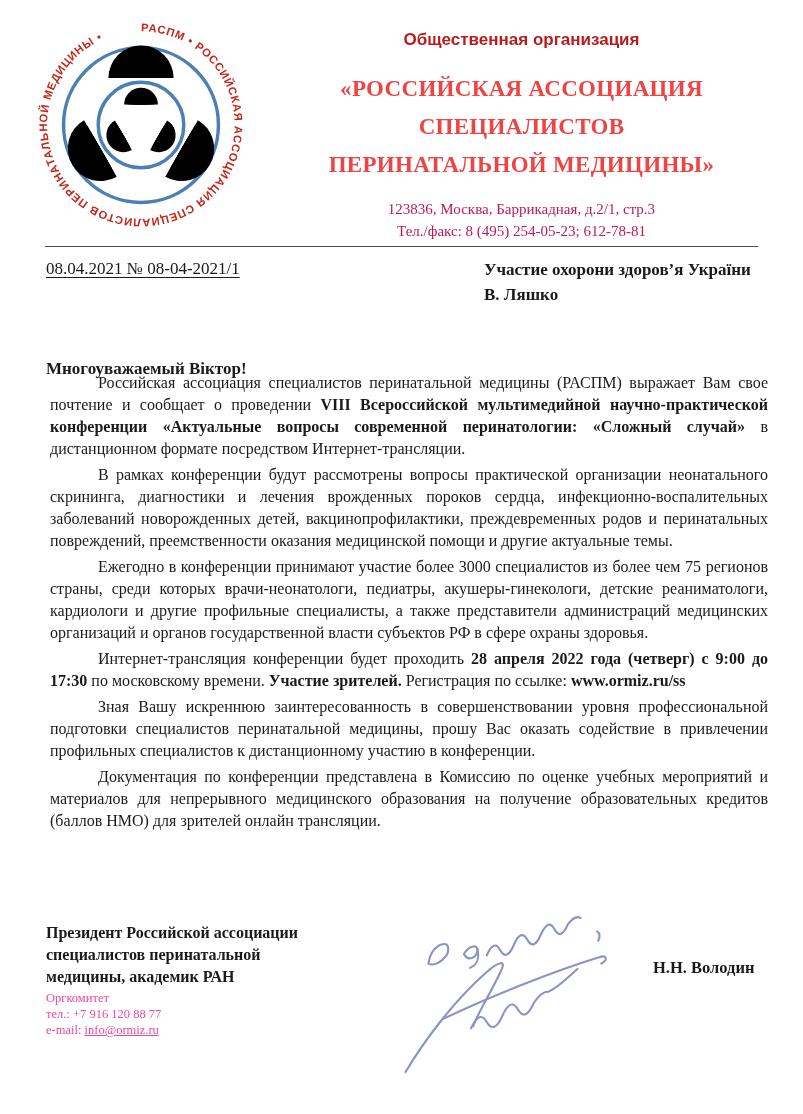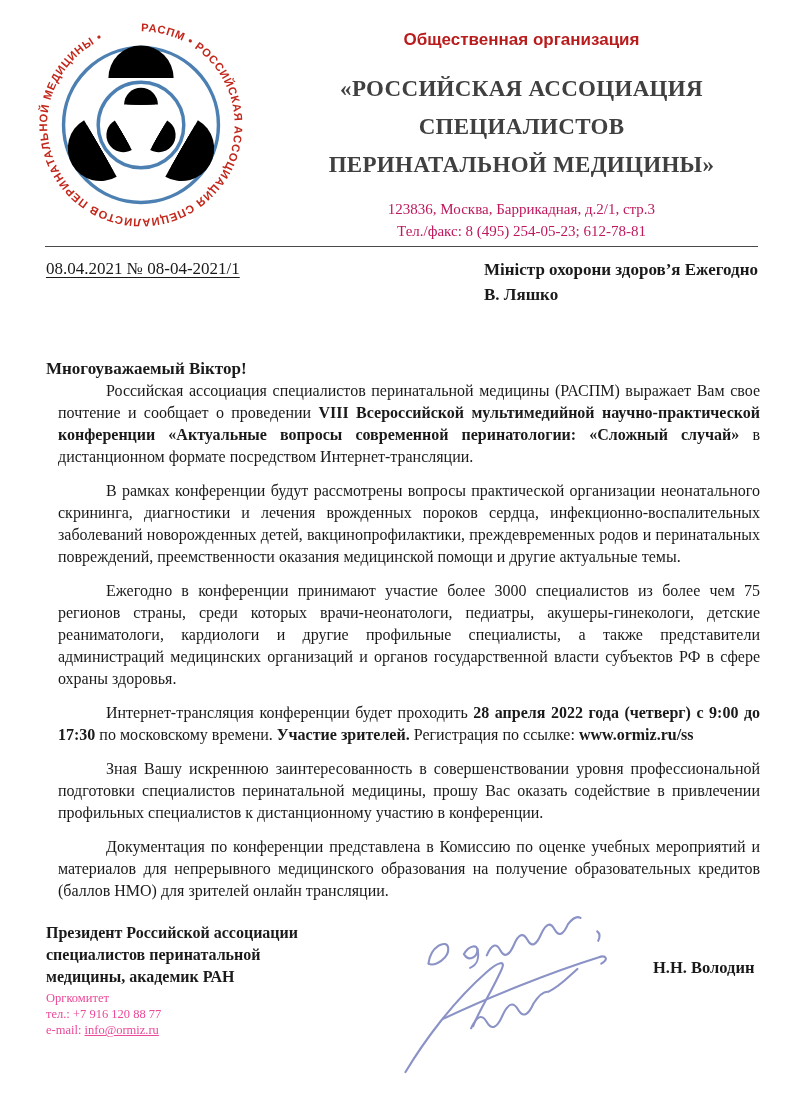--- a/index.html
+++ b/index.html
@@ -5,30 +5,30 @@
   html,body{margin:0;padding:0;background:#fff;}
   .page{
     position:relative;width:803px;height:1114px;background:#ffffff;
     font-family:"Liberation Serif","DejaVu Serif",serif;color:#1a1a1a;overflow:hidden;
   }
   .b{font-weight:bold;}
   
   .logo{position:absolute;left:34px;top:18px;width:214px;height:214px;}
   .head-right{position:absolute;left:300px;top:30px;width:443px;text-align:center;}
   .org-type{font-family:"Liberation Sans","DejaVu Sans",sans-serif;font-weight:bold;font-size:17px;color:#b91c1c;}
-  .org-name{margin-top:20px;color:#404040;font-weight:bold;font-size:23px;line-height:38px;letter-spacing:.3px;}
+  .org-name{margin-top:20px;color:#ef4444;font-weight:bold;font-size:23px;line-height:38px;letter-spacing:.3px;}
   .head-address{margin-top:14px;font-family:Liberation Serif, serif;font-size:15px;line-height:22px;color:#be185d;}
   .rule{position:absolute;left:45px;top:246px;width:713px;border-top:1.6px solid #4a4a4a;}
   
   .ref-date{position:absolute;left:46px;top:259px;font-size:17px;text-decoration:underline;text-underline-offset:3px;}
   .addressee{position:absolute;left:484px;top:257px;width:312px;font-weight:bold;font-size:17px;line-height:25px;}
   
   .salutation{position:absolute;left:46px;top:327px;width:726px;text-align:left;font-weight:bold;font-size:17px;margin-top:32px;}
   .letter-body{position:absolute;left:46px;top:368px;width:726px;font-size:16px;line-height:22px;text-align:justify;}
-  .letter-body p{margin:12px;text-indent:48px;}
+  .letter-body p{margin:4px;text-indent:48px;}
   
   .sig-title{position:absolute;left:46px;top:922px;width:320px;font-weight:bold;font-size:16px;line-height:22px;}
   .sig-contacts{position:absolute;left:46px;top:990px;width:260px;font-size:12.5px;line-height:16px;color:#ec4899;}
   .sig-contacts .email{text-decoration:underline;}
   .signer{position:absolute;left:653px;top:958px;font-weight:bold;font-size:16.5px;}
   .sig-ink{position:absolute;left:393px;top:916px;width:250px;height:160px;}
   .sig-ink path{stroke:#8a92c6;stroke-width:2;fill:none;stroke-linecap:round;stroke-linejoin:round;}
   
   .logo .ring{stroke:#4d80b2;stroke-width:3.4;fill:none;}
   .logo .ringtext{fill:#c3271b;font-family:"Liberation Sans","DejaVu Sans",sans-serif;
@@ -81,21 +81,21 @@
     <div class="head-address">
       <div>123836, Москва, Баррикадная, д.2/1, стр.3</div>
       <div>Тел./факс: 8 (495) 254-05-23; 612-78-81</div>
     </div>
   </div>
 
   <div class="rule"></div>
 
   <div class="ref-date">08.04.2021 № 08-04-2021/1</div>
   <div class="addressee">
-    <div>Міністр охорони здоров’я Ежегодно</div>
+    <div>Участие охорони здоров’я України</div>
     <div>В. Ляшко</div>
   </div>
 
   <div class="salutation">Многоуважаемый Віктор!</div>
   <div class="letter-body">
       <p><span>Российская ассоциация специалистов перинатальной медицины (РАСПМ) выражает Вам свое почтение и сообщает о проведении </span><span class="b">VIII Всероссийской мультимедийной научно-практической конференции «Актуальные вопросы современной перинатологии: «Сложный случай»</span><span> в дистанционном формате посредством Интернет-трансляции.</span></p>
       <p><span>В рамках конференции будут рассмотрены вопросы практической организации неонатального скрининга, диагностики и лечения врожденных пороков сердца, инфекционно-воспалительных заболеваний новорожденных детей, вакцинопрофилактики, преждевременных родов и перинатальных повреждений, преемственности оказания медицинской помощи и другие актуальные темы.</span></p>
       <p><span>Ежегодно в конференции принимают участие более 3000 специалистов из более чем 75 регионов страны, среди которых врачи-неонатологи, педиатры, акушеры-гинекологи, детские реаниматологи, кардиологи и другие профильные специалисты, а также представители администраций медицинских организаций и органов государственной власти субъектов РФ в сфере охраны здоровья.</span></p>
       <p><span>Интернет-трансляция конференции будет проходить </span><span class="b">28 апреля 2022 года (четверг) с 9:00 до 17:30</span><span> по московскому времени. </span><span class="b">Участие зрителей.</span><span> Регистрация по ссылке: </span><span class="b">www.ormiz.ru/ss</span></p>
       <p><span>Зная Вашу искреннюю заинтересованность в совершенствовании  уровня профессиональной подготовки специалистов перинатальной медицины, прошу Вас оказать содействие в привлечении профильных специалистов к дистанционному участию в конференции.</span></p>

